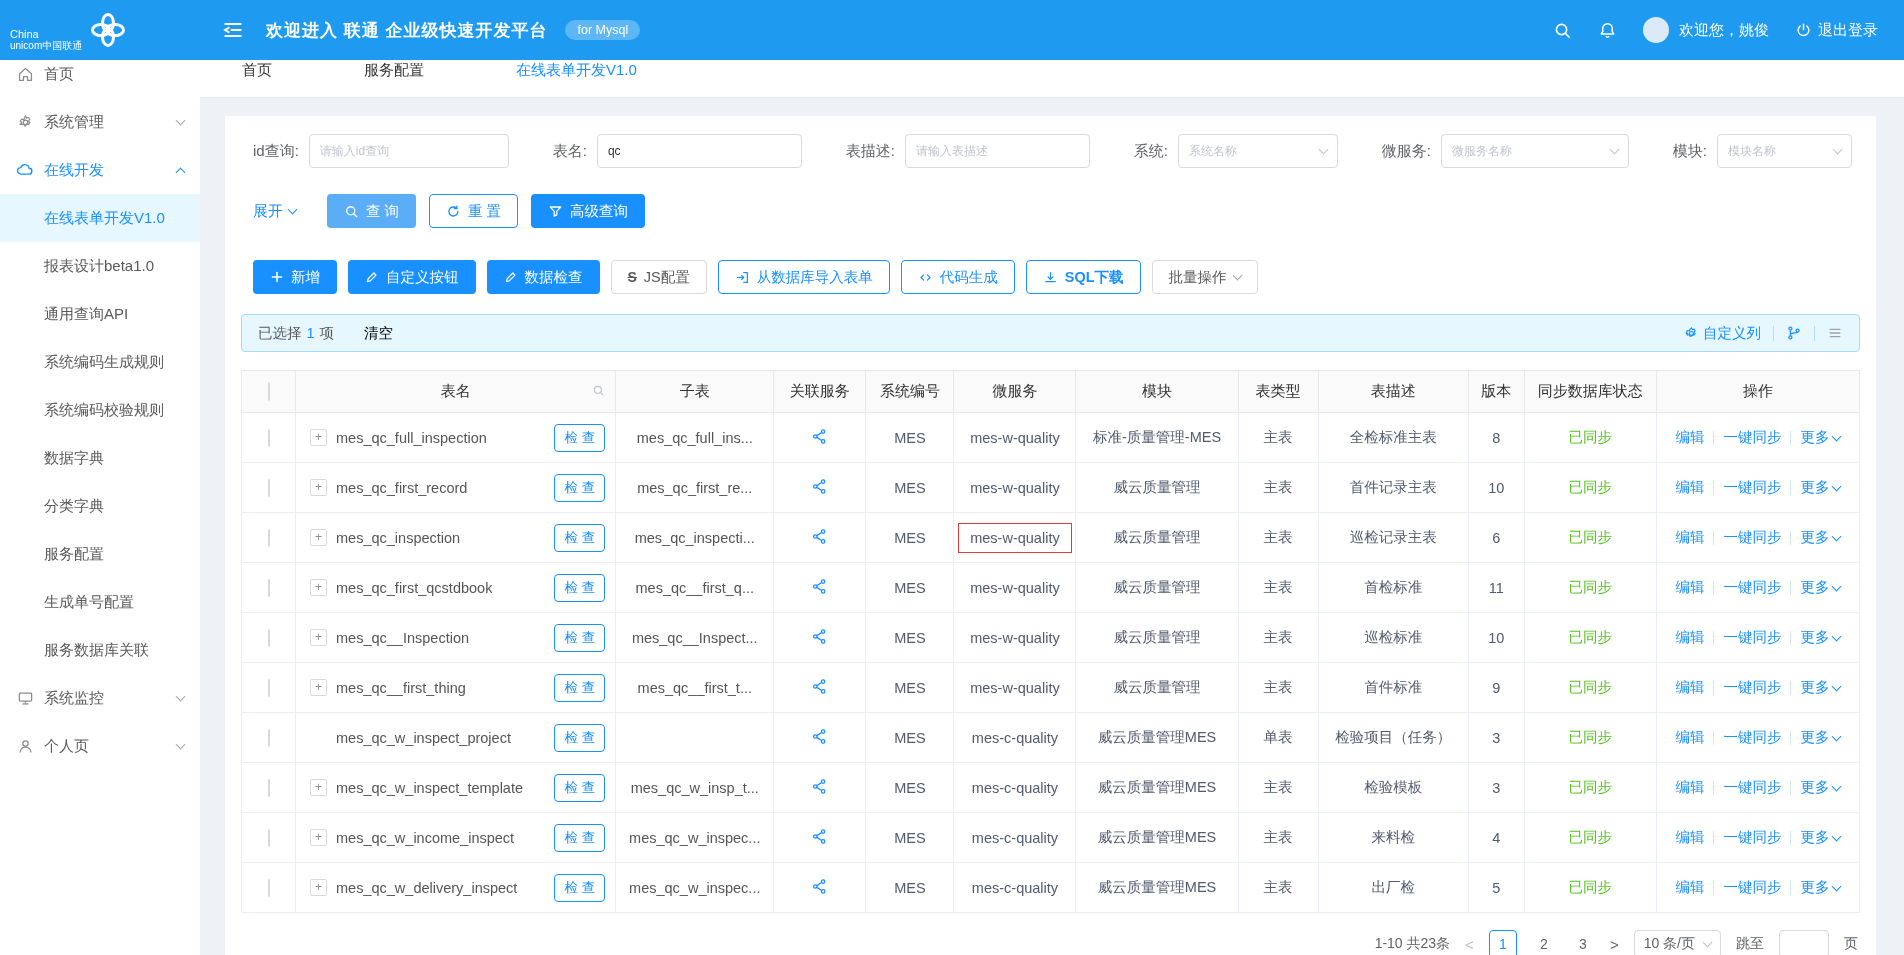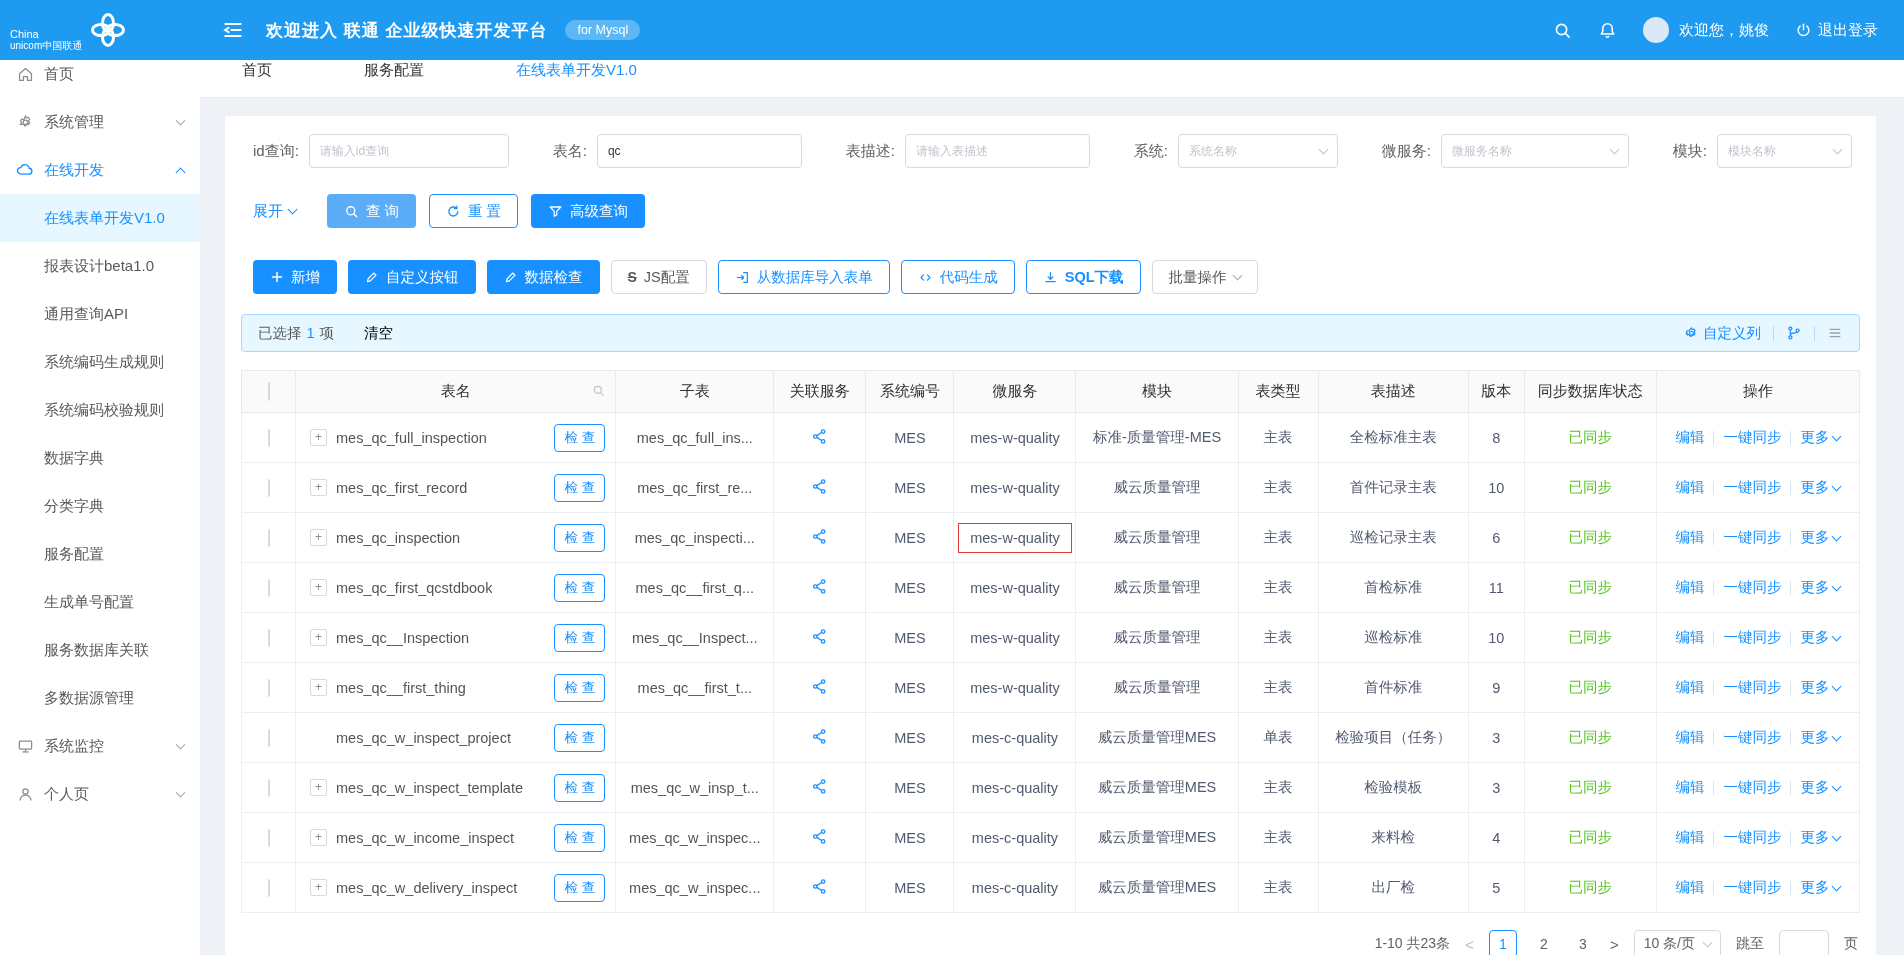--- a/index.html
+++ b/index.html
@@ -202,23 +202,20 @@
       <span>分类字典</span>
     </div>
     <div class="menu-sub">
       <span>服务配置</span>
     </div>
     <div class="menu-sub">
       <span>生成单号配置</span>
     </div>
     <div class="menu-sub">
       <span>服务数据库关联</span>
-    </div>
-    <div class="menu-sub">
-      <span>多数据源管理</span>
     </div>
     <div class="menu-item">
       <span class="mi-icon" style="display: inline-flex;">
         <svg width="17" height="17" viewBox="0 0 20 20" fill="none" stroke="currentColor" stroke-width="1.5" stroke-linejoin="round">
           <rect x="2.8" y="3.6" width="14.4" height="9.4" rx="1"></rect>
           <path d="M10 13v3"></path>
           <path d="M6.4 16.4h7.2"></path>
         </svg>
       </span>
       <span>系统监控</span>

